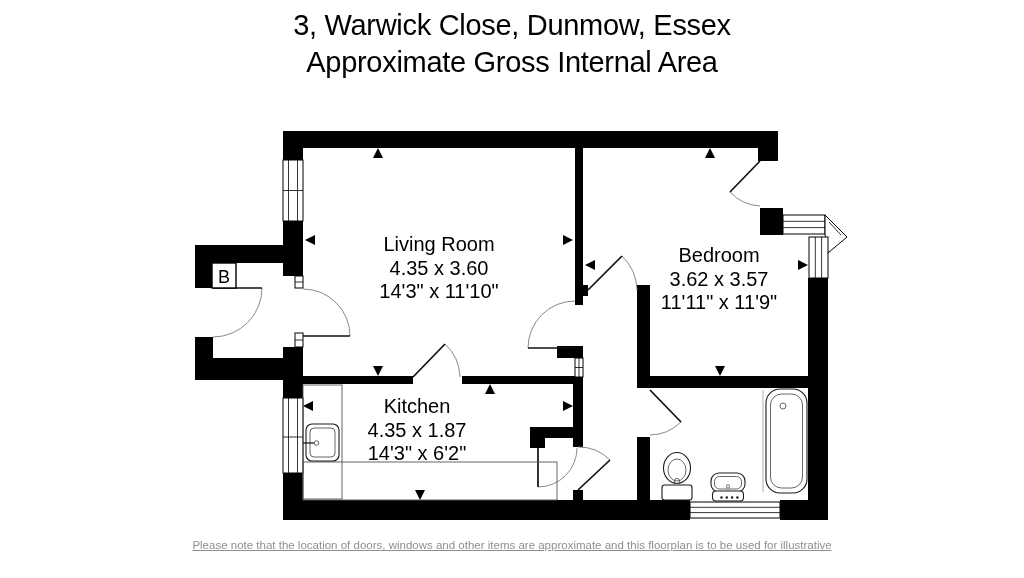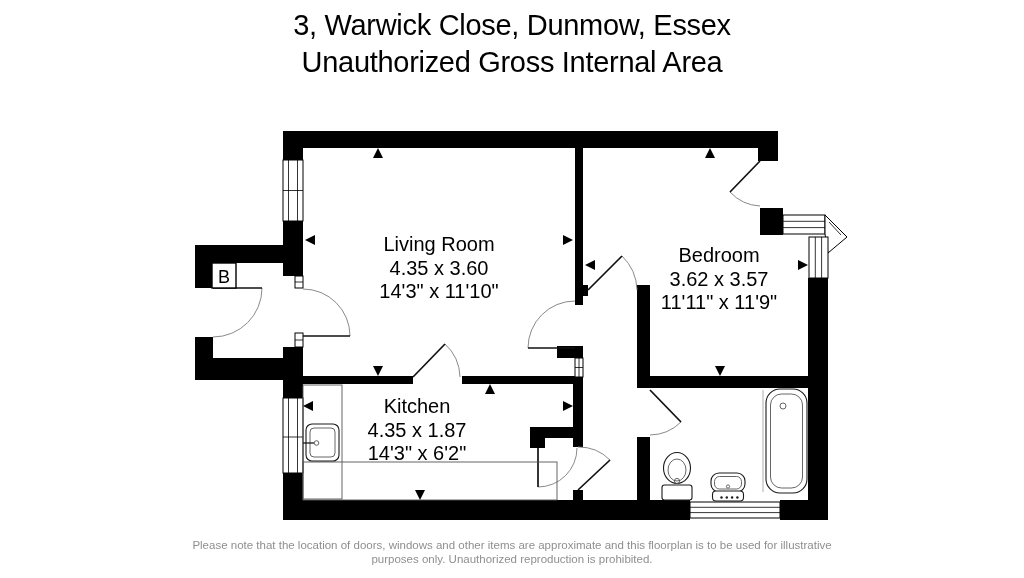--- a/index.html
+++ b/index.html
@@ -1,42 +1,42 @@
 <!DOCTYPE html>
 <html><head>
 <meta charset="utf-8">
 <style>
   html,body{margin:0;padding:0;background:#fff;width:1024px;height:578px;overflow:hidden;
     font-family:"Liberation Sans",sans-serif;}
   .stage{position:relative;width:1024px;height:578px;background:#fff;}
   .title-block{position:absolute;top:7px;left:0;width:1024px;text-align:center;color:#000;
     font-size:29px;line-height:37px;letter-spacing:-0.3px;}
   .footer-block{position:absolute;top:538px;left:0;width:1024px;text-align:center;color:#8f8f8f;
-    font-size:11.5px;line-height:14px;}
+    font-size:11.5px;line-height:14px;text-decoration:underline;}
   svg{position:absolute;top:0;left:0;}
   svg text{font-family:"Liberation Sans",sans-serif;fill:#000;}
   .room-label{font-size:20px;}
   .b-label{font-size:18px;}
   .wall{fill:#000;stroke:none;}
   .win{fill:#fff;stroke:#000;stroke-width:1;}
   .winline{stroke:#000;stroke-width:0.8;fill:none;}
   .leaf{stroke:#111;stroke-width:1.7;fill:none;}
   .arc{stroke:#8a8a8a;stroke-width:1;fill:none;}
   .fix{fill:#fff;stroke:#1a1a1a;stroke-width:1.1;}
   .fixthin{fill:none;stroke:#555;stroke-width:0.9;}
   .arrow{fill:#000;stroke:none;}
 </style>
 </head>
 <body>
 
 <div class="stage">
 
   <div class="title-block">
     <div>3, Warwick Close, Dunmow, Essex</div>
-    <div>Unauthorized Gross Internal Area</div>
+    <div>Approximate Gross Internal Area</div>
   </div>
 
   <svg width="1024" height="578" viewBox="0 0 1024 578">
 
     <g>
       <rect class="wall" x="283" y="131" width="495" height="17"></rect>
       <rect class="wall" x="758" y="131" width="20" height="30"></rect>
       <rect class="wall" x="283" y="148" width="20" height="12"></rect>
       <rect class="wall" x="283" y="221" width="20" height="44"></rect>
       <rect class="wall" x="195" y="245" width="108" height="18"></rect>
@@ -200,16 +200,15 @@
       <text class="room-label" x="719" y="309" text-anchor="middle">11'11" x 11'9"</text>
 
       <text class="room-label" x="417" y="413" text-anchor="middle">Kitchen</text>
       <text class="room-label" x="417" y="436.5" text-anchor="middle">4.35 x 1.87</text>
       <text class="room-label" x="417" y="460" text-anchor="middle">14'3" x 6'2"</text>
     </g>
   </svg>
 
   <div class="footer-block">
     <div>Please note that the location of doors, windows and other items are approximate and this floorplan is to be used for illustrative</div>
-    <div>purposes only. Unauthorized reproduction is prohibited.</div>
   </div>
 
 </div>
 
 </body></html>

